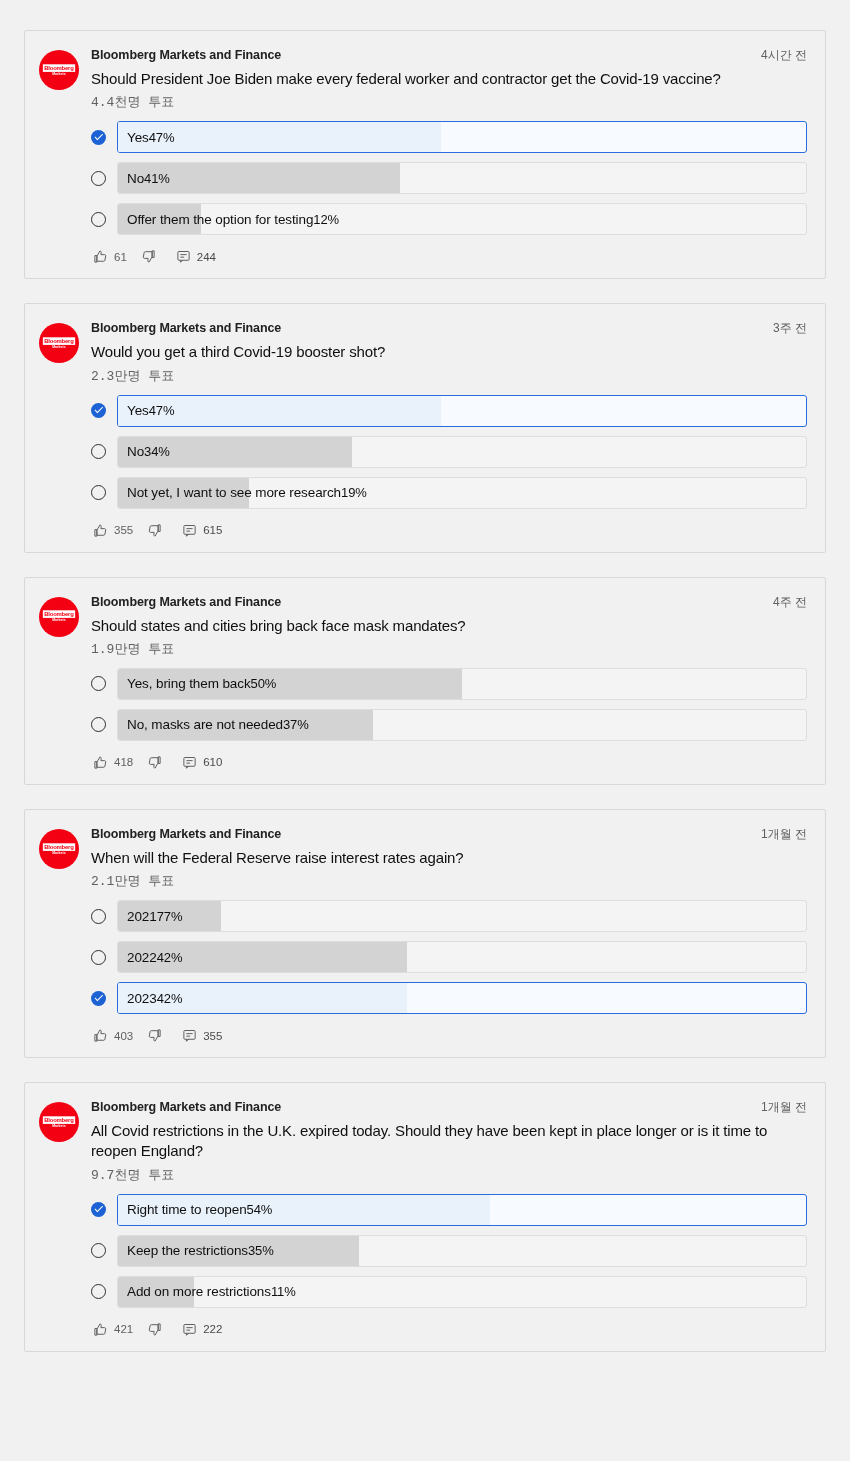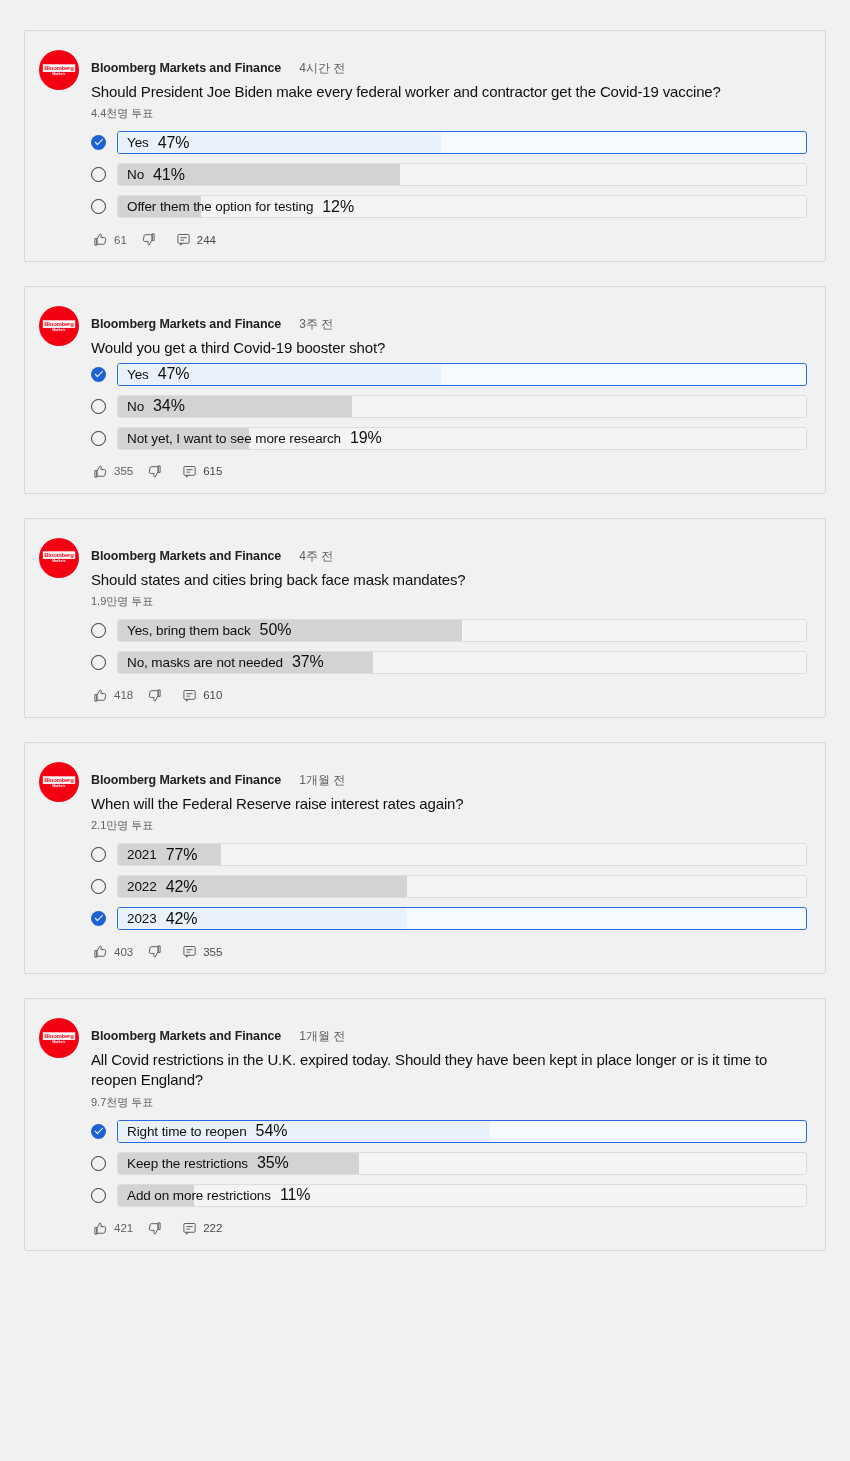--- a/index.html
+++ b/index.html
@@ -54,43 +54,44 @@
     letter-spacing: 0.1px;
     margin-top: 1px;
   }
 
   
   .card-body { flex: 1 1 auto; min-width: 0; }
 
   .meta-line {
     display: flex; align-items: baseline; gap: 18px;
     margin-bottom: 5px;
+    justify-content: space-between;
   }
   .channel-name {
     font-size: 12.5px;
     font-weight: 700;
     color: #212121;
     letter-spacing: -0.1px;
   }
   .timestamp {
     font-size: 12px;
     color: #606060;
-    margin-top: 13px;
   }
   .question {
     font-size: 15px;
     color: #0f0f0f;
     line-height: 1.35;
     margin-bottom: 4px;
     letter-spacing: -0.15px;
   }
   .votes {
-    font-size: 11px;
+    font-size: 13px;
     color: #606060;
     margin-bottom: 10px;
+    font-family: Liberation Mono, monospace;
   }
 
   
   .options { display: flex; flex-direction: column; gap: 9px; }
 
   .option-row {
     display: flex; align-items: center; gap: 11px;
   }
 
   .radio {
@@ -111,21 +112,21 @@
     left: 3.6px; top: 4.1px;
     width: 6.6px; height: 3.4px;
     border-left: 1.8px solid #fff;
     border-bottom: 1.8px solid #fff;
     transform: rotate(-45deg);
   }
 
   .track {
     position: relative;
     flex: 1 1 auto;
-    height: 23px;
+    height: 32px;
     border: 1px solid #dddddd;
     border-radius: 3px;
     background: #f4f4f4;
     overflow: hidden;
     display: flex;
     align-items: center;
   }
   .track.selected {
     border: 1px solid #2a6ce0;
     background: #f7fbff;
@@ -143,22 +144,21 @@
     z-index: 2;
     display: flex;
     align-items: center;
     padding-left: 9px;
     white-space: nowrap;
     font-size: 13.5px;
     color: #0f0f0f;
     letter-spacing: -0.1px;
   }
   .pct {
-    margin-left: 9px;
-    font-size: 16px;
+    font-size: 13px;
     color: #0f0f0f;
   }
 
   
   .card-footer {
     display: flex;
     align-items: center;
     gap: 0;
     margin-top: 14px;
     padding-left: 2px;
@@ -257,20 +257,21 @@
           <div class="m1">Bloomberg</div>
           <div class="m2">Markets</div>
         </div>
       </div>
       <div class="card-body">
         <div class="meta-line">
           <span class="channel-name">Bloomberg Markets and Finance</span>
           <span class="timestamp">3주 전</span>
         </div>
         <div class="question">Would you get a third Covid-19 booster shot?</div>
+        <div class="votes">2.3만명 투표</div>
         <div class="options">
           <div class="option-row">
             <span class="radio checked"></span>
             <div class="track selected">
               <div class="fill" style="width: 47%;"></div>
               <div class="row-text">
                 <span>Yes</span>
                 <span class="pct">47%</span>
               </div>
             </div>

